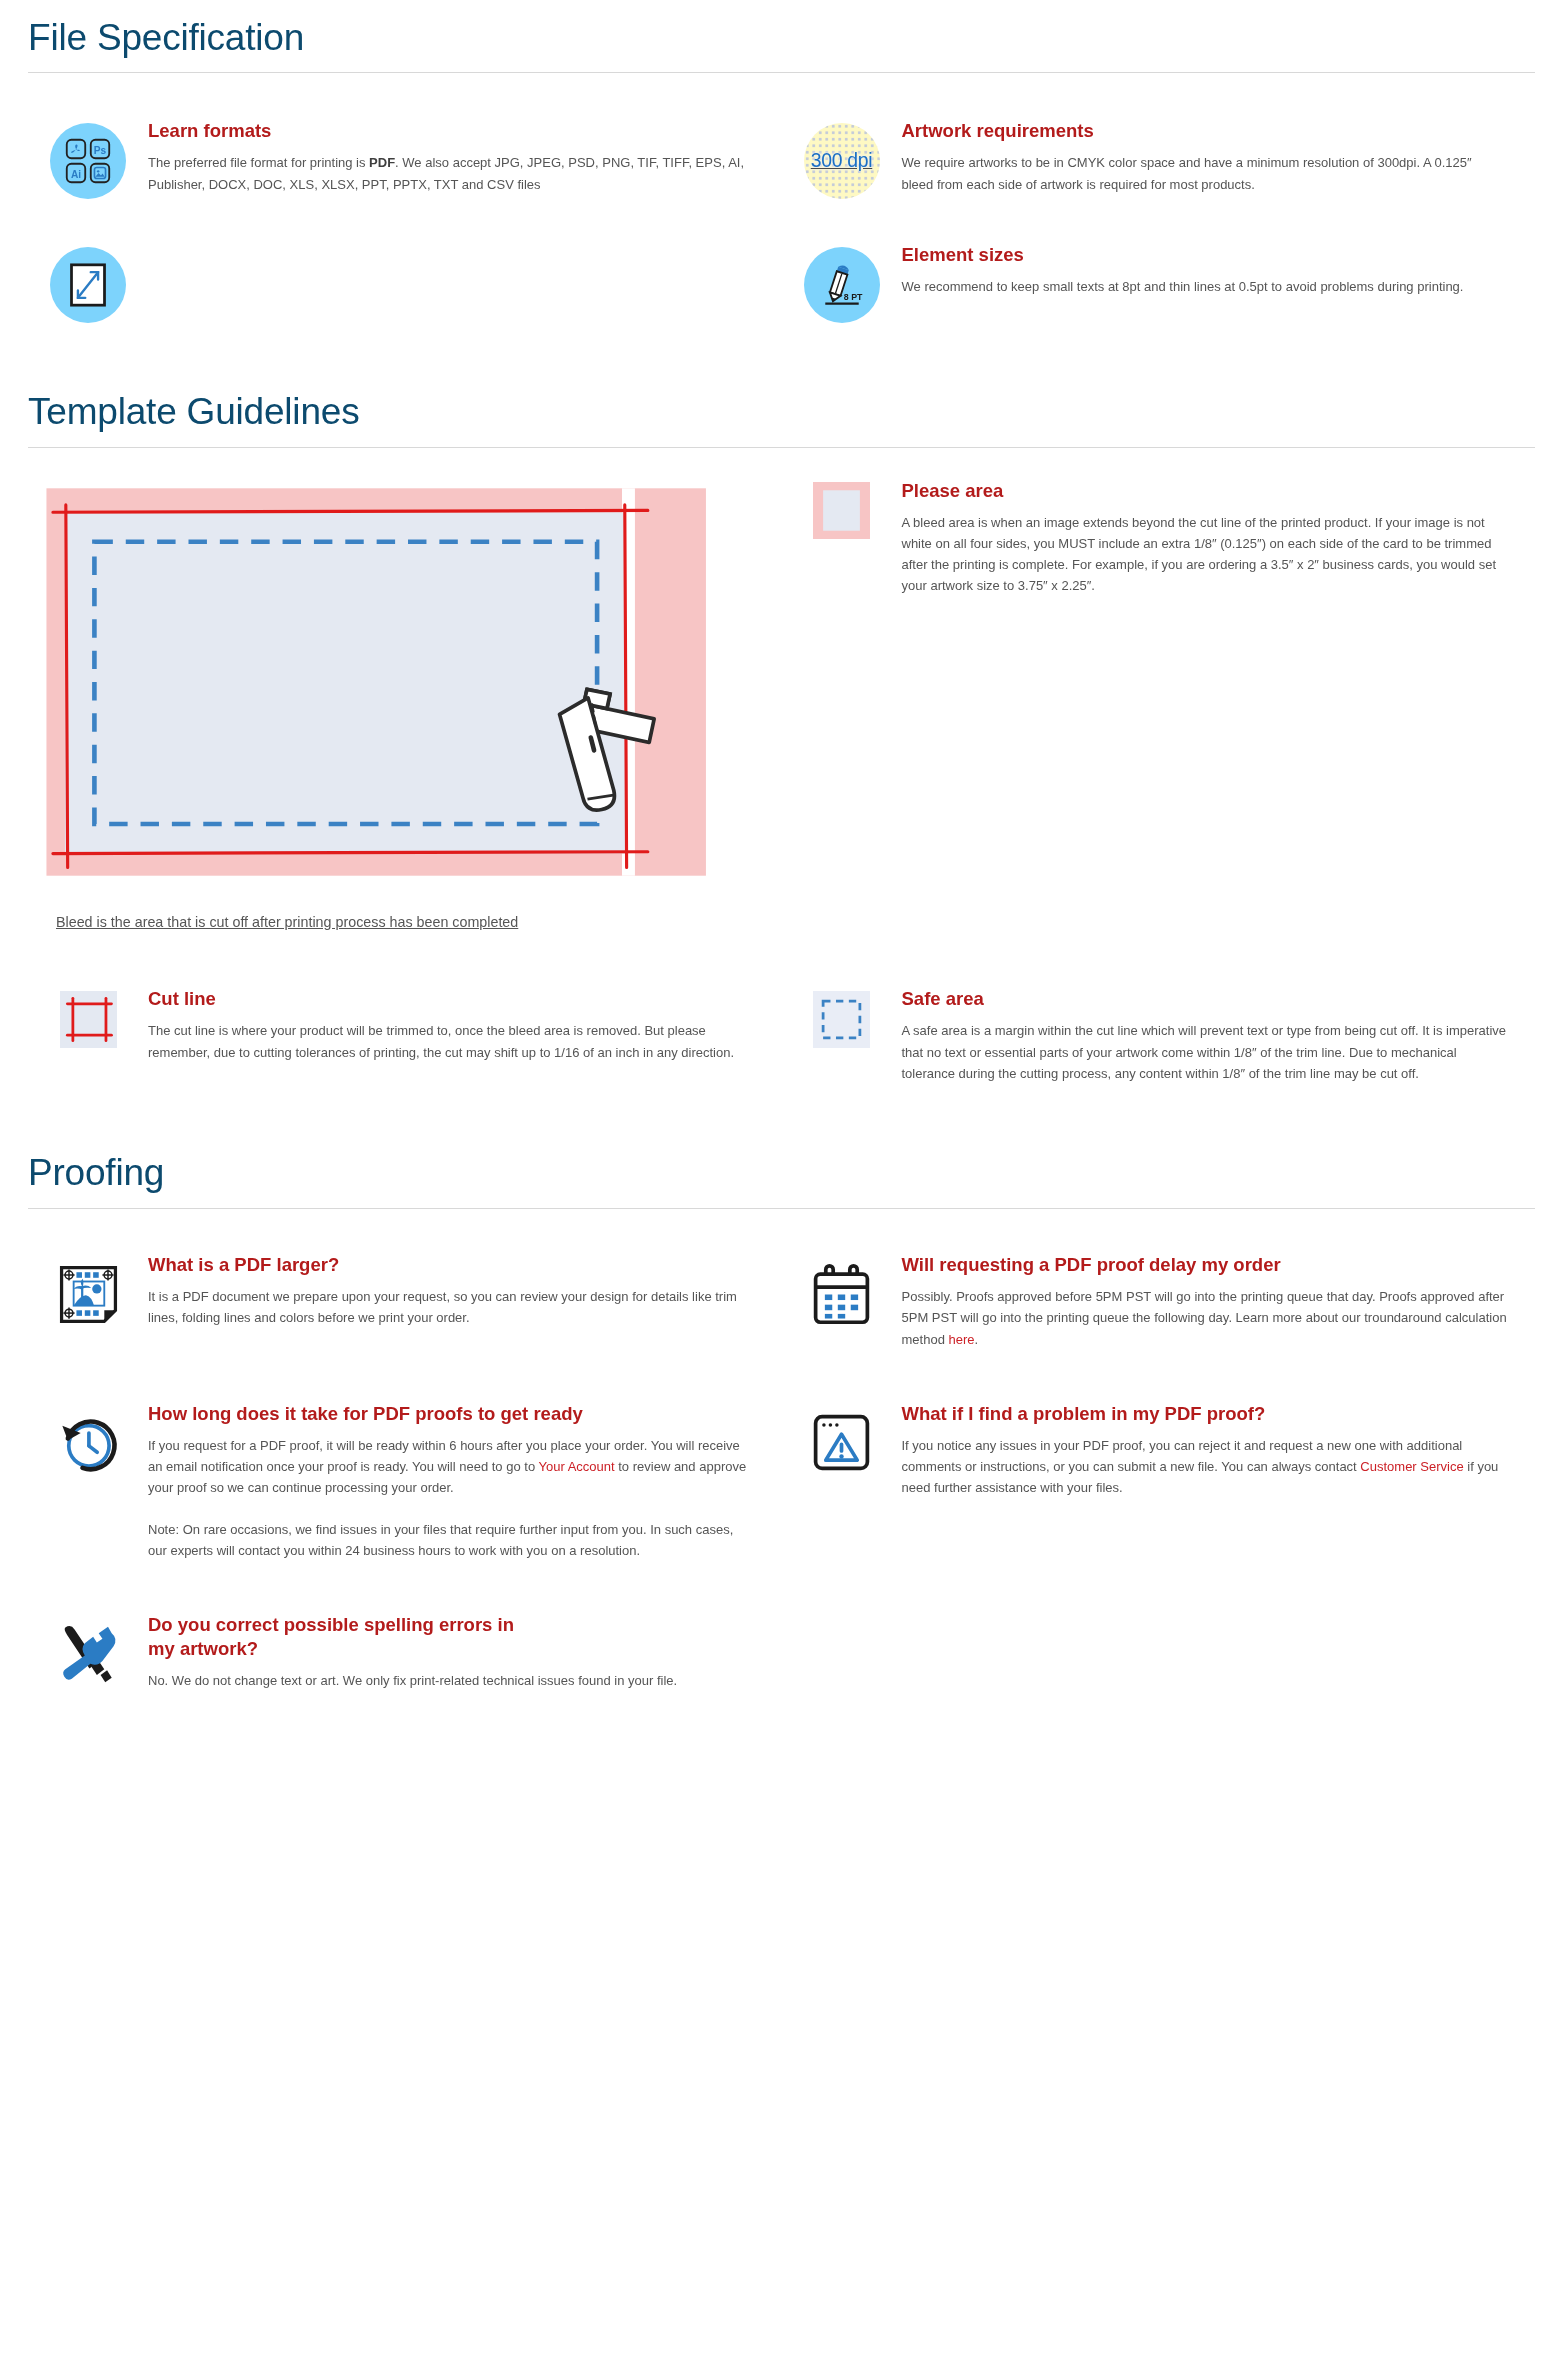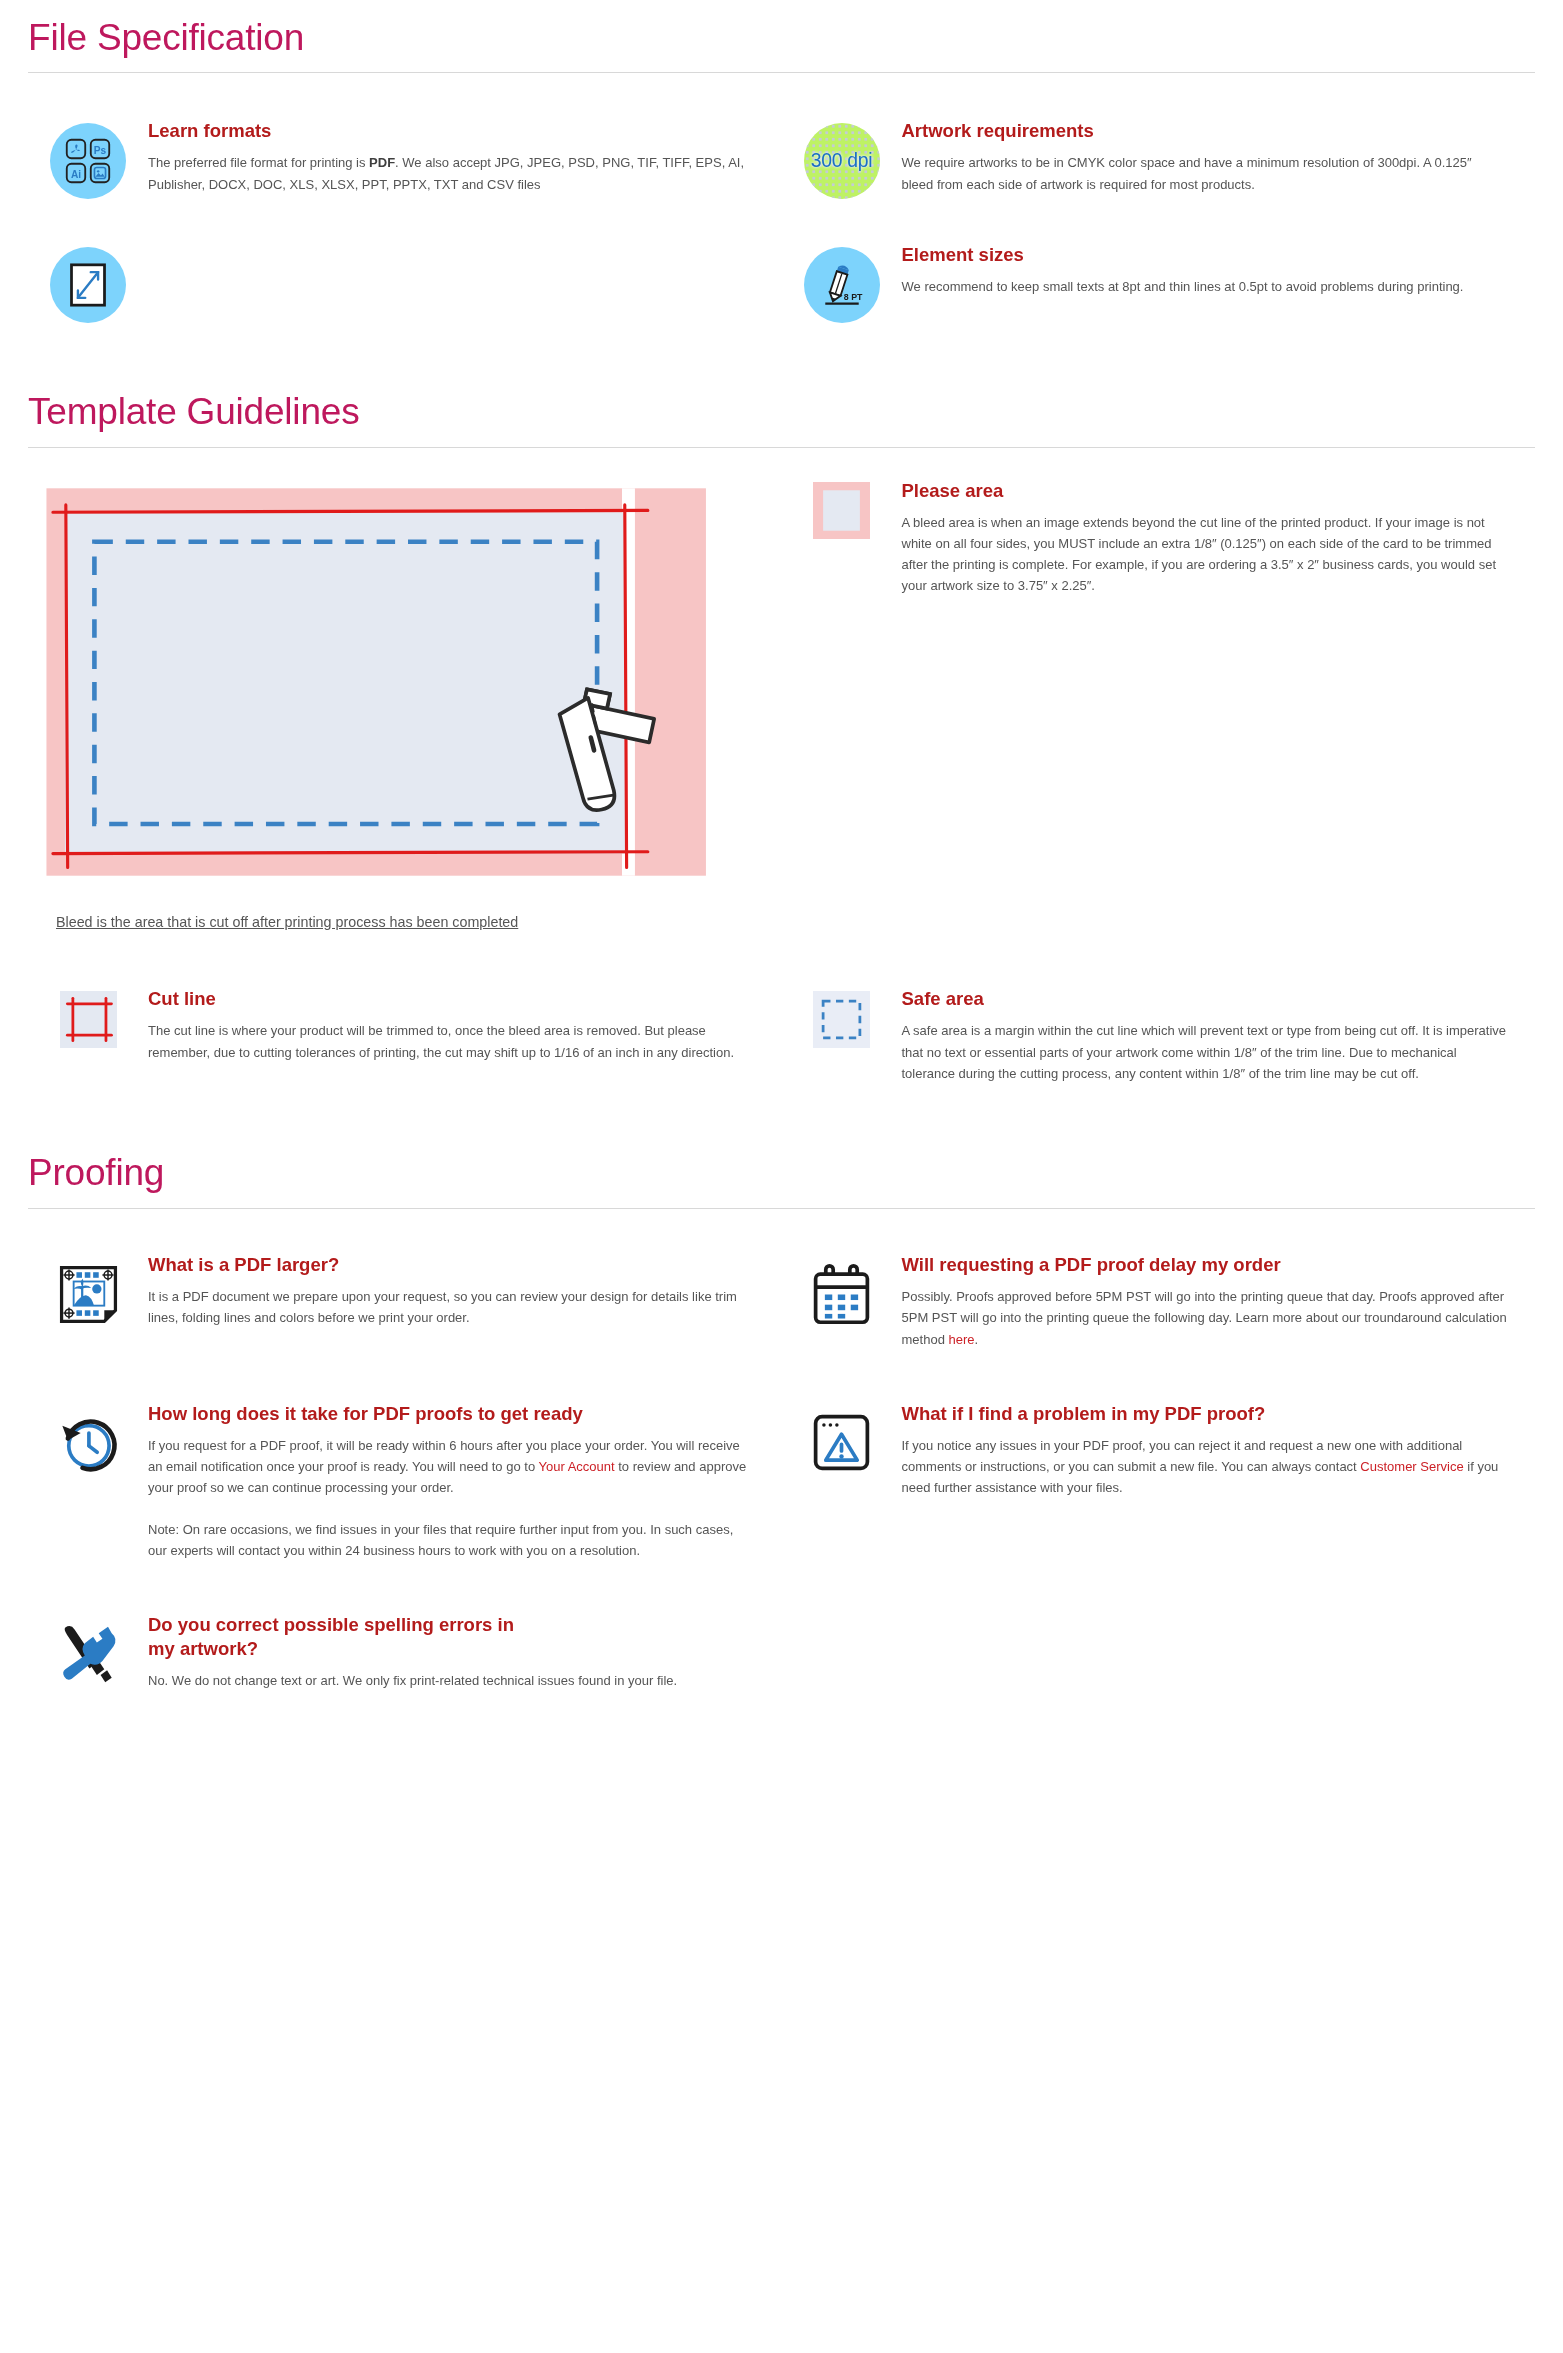--- a/index.html
+++ b/index.html
@@ -16,21 +16,21 @@
   }
   .page {
     width: 1563px;
     padding: 0 28px;
   }
 
   
   .section-head {
     font-size: 37px;
     font-weight: 400;
-    color: #be185d;
+    color: #0c4a6e;
     letter-spacing: -0.2px;
     margin: 0;
     padding: 16.6px 0 13px 0;
     line-height: 1.15;
   }
   .section-rule {
     border: 0;
     border-top: 0.9px solid #d8d8d8;
     margin: 0 0 0 0;
   }
@@ -88,21 +88,22 @@
     width: 76px; height: 76px;
     border-radius: 50%;
     background: #7dd3fc;
     display: flex;
     align-items: center;
     justify-content: center;
     position: relative;
     overflow: hidden;
   }
   .badge.dots {
-    background: #bef264;
+    background: #fef9c3;
+    text-decoration: underline;
   }
   .badge.dots::before {
     content: "";
     position: absolute;
     inset: 0;
     background-image: radial-gradient(#c3cbd9 1.3px, transparent 1.4px);
     background-size: 6.5px 6.5px;
   }
   .badge .dpi-label {
     position: relative;

